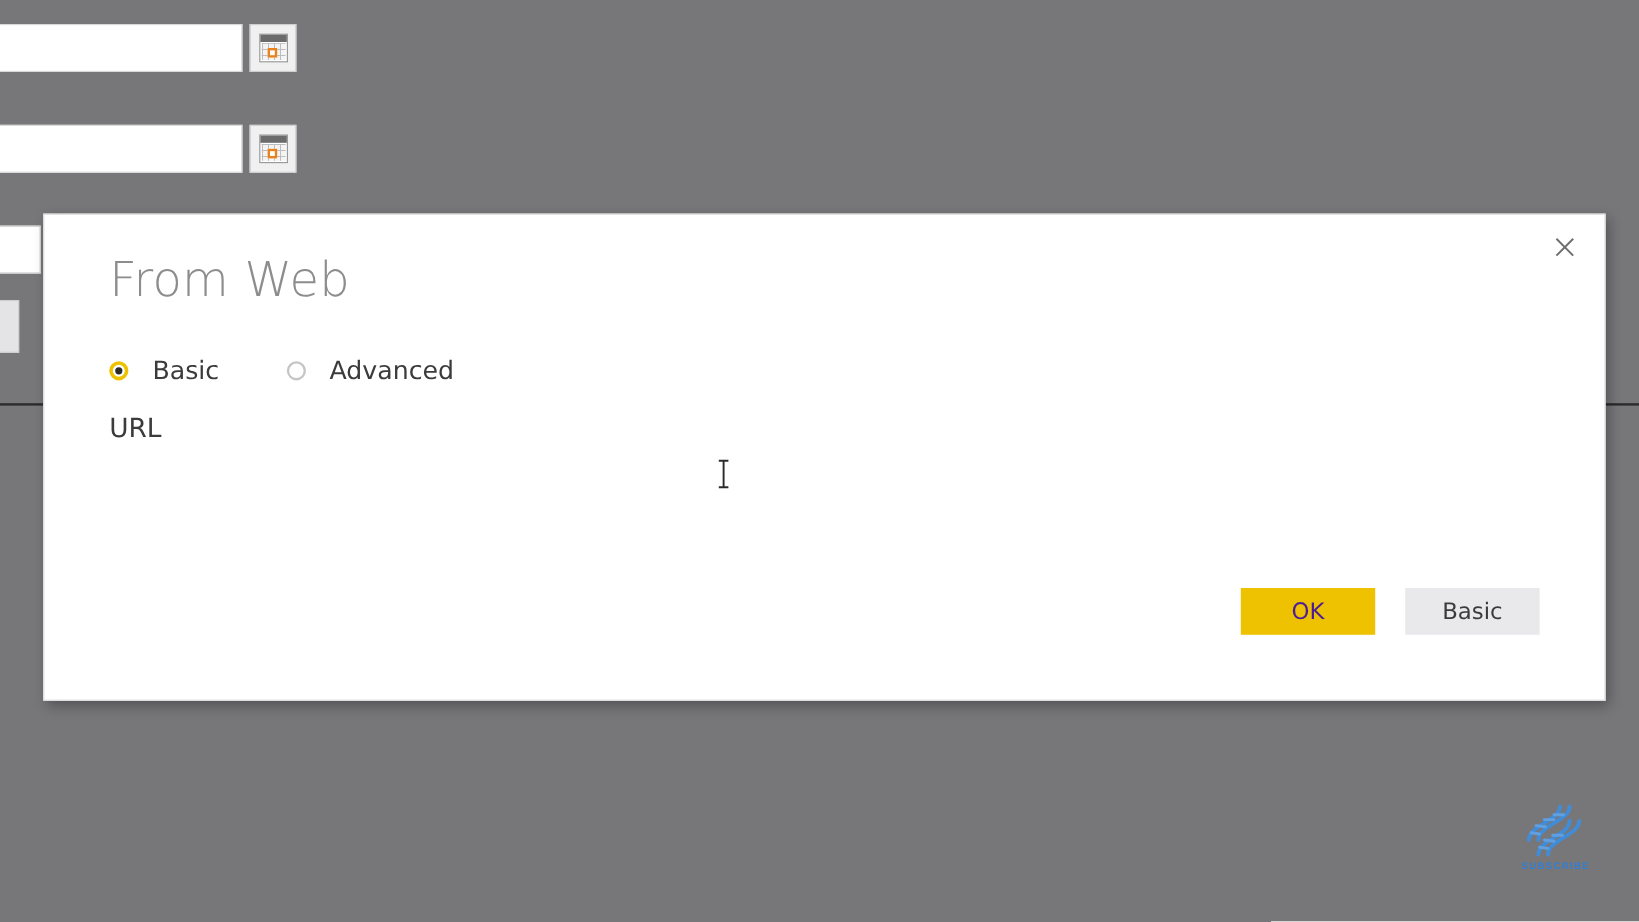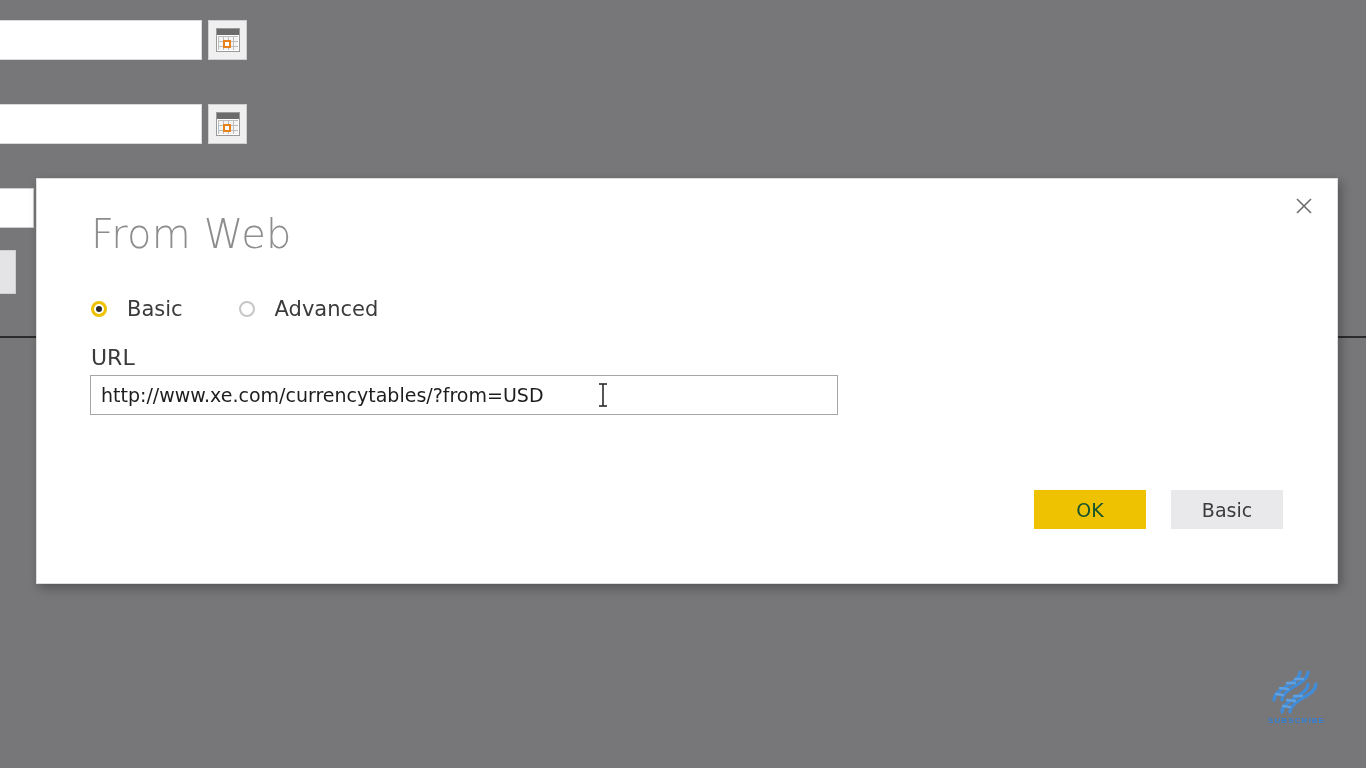--- a/index.html
+++ b/index.html
@@ -221,21 +221,21 @@
     font-size: 19px;
     font-family: "DejaVu Sans", sans-serif;
     cursor: pointer;
     box-sizing: border-box;
   }
   .btn-ok {
     left: 997px;
     top: 311px;
     width: 112px;
     background: #eec200;
-    color: #14532d;
+    color: #4c1d95;
   }
   .btn-cancel {
     left: 1134px;
     top: 311px;
     width: 112px;
     background: #e9e9eb;
     color: #3b3b3b;
   }
 
   
@@ -308,21 +308,20 @@
         <span class="radio-label">Basic</span>
       </label>
       <label class="radio-opt">
         <span class="radio-mark off"></span>
         <span class="radio-label">Advanced</span>
       </label>
     </div>
 
     <div class="field-label">URL</div>
 
-    <input class="url-input" type="text" value="http://www.xe.com/currencytables/?from=USD" style="">
 
     <svg class="ibeam" viewBox="0 0 12 26">
       <line x1="6" y1="2" x2="6" y2="24" stroke="#2b2b2b" stroke-width="1.6"></line>
       <line x1="2" y1="2" x2="10" y2="2" stroke="#2b2b2b" stroke-width="1.6"></line>
       <line x1="2" y1="24" x2="10" y2="24" stroke="#2b2b2b" stroke-width="1.6"></line>
     </svg>
 
     <button class="btn btn-ok">OK</button>
     <button class="btn btn-cancel">Basic</button>
   </div>

